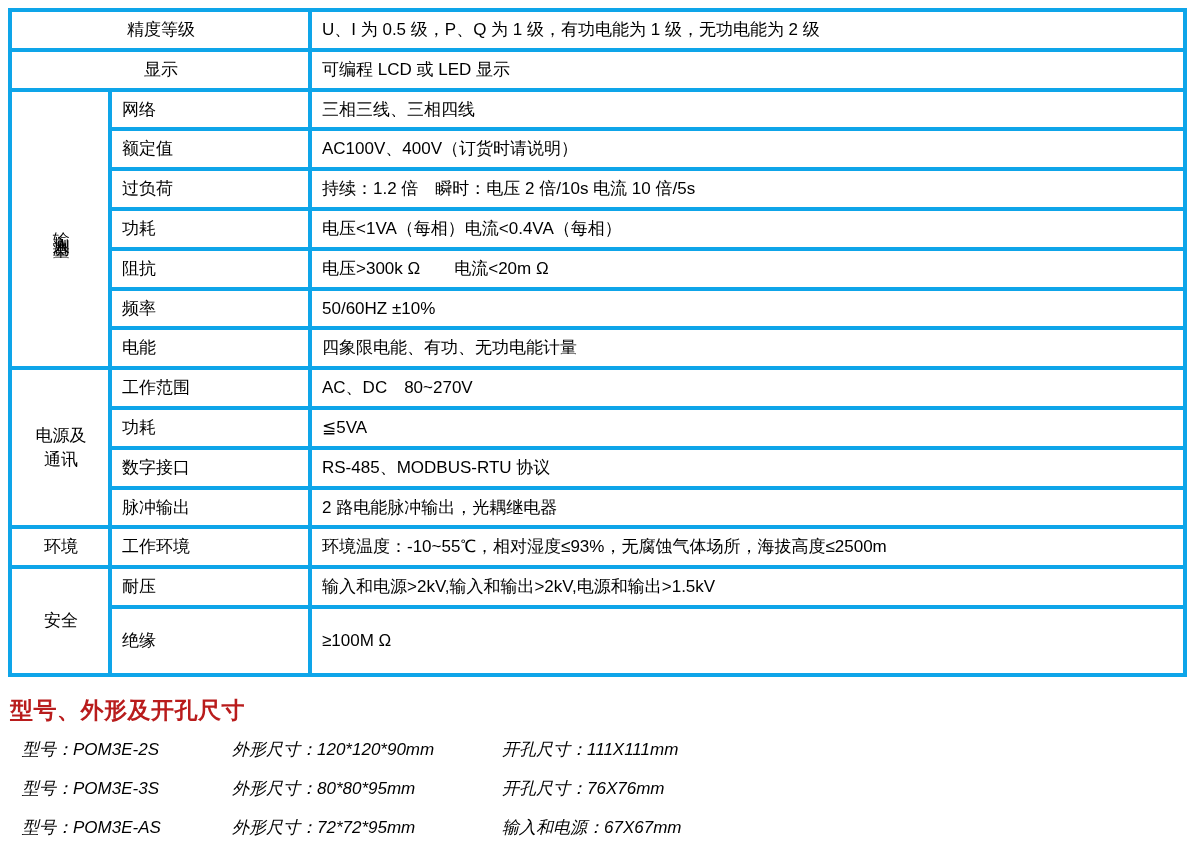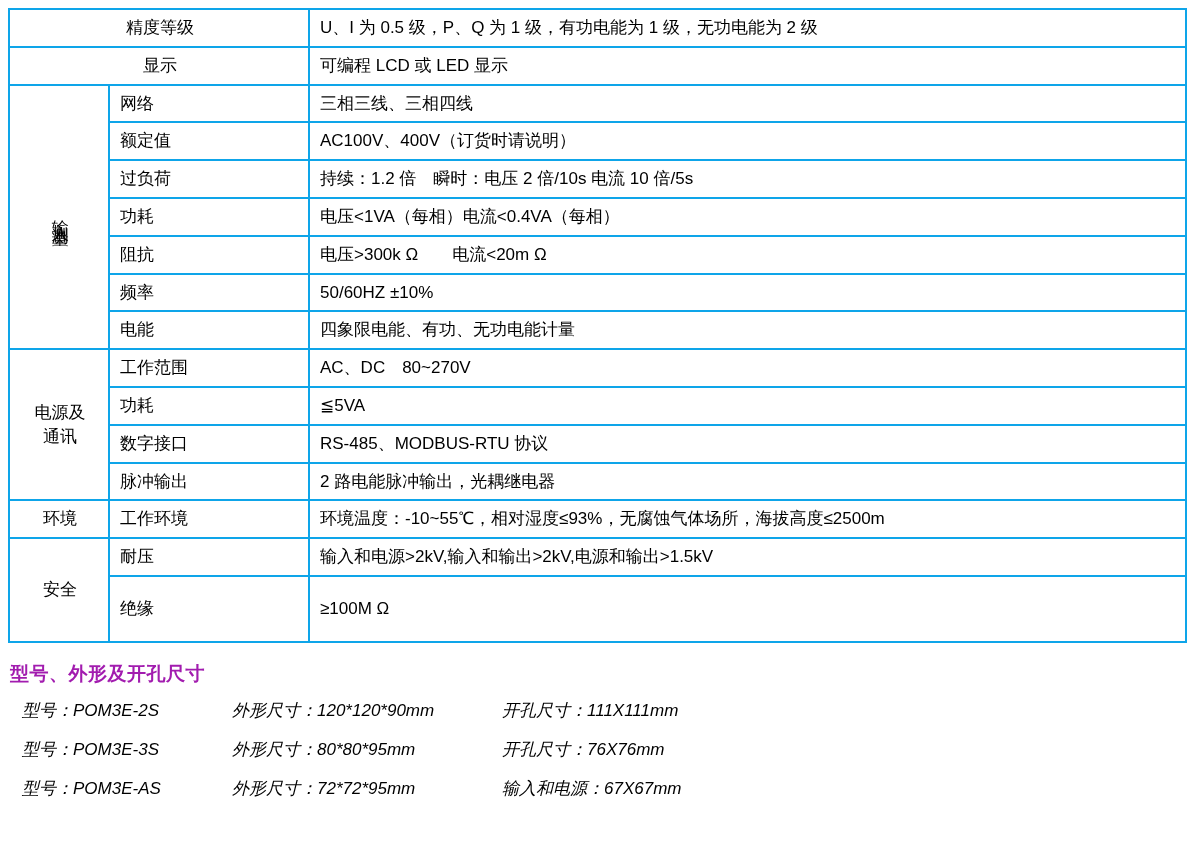--- a/index.html
+++ b/index.html
@@ -20,21 +20,21 @@
     height: 850px;
     box-sizing: border-box;
     padding: 8px 10px 0 8px;
   }
   table.spec {
     border-collapse: collapse;
     width: 1179px;
     table-layout: fixed;
   }
   table.spec td {
-    border: 2px solid #0ea5e9;
+    border: 4px solid #0ea5e9;
     font-size: 17px;
     line-height: 1.4;
     padding: 6px 8px 6px 10px;
     vertical-align: middle;
     word-break: break-word;
   }
   td.cat {
     text-align: center;
     width: 100px;
   }
@@ -56,23 +56,23 @@
     text-orientation: upright;
     letter-spacing: 4px;
     line-height: 1.25;
     font-size: 17px;
   }
   .two-line {
     line-height: 1.9;
   }
   .section-title {
     margin: 18px 0 6px 2px;
-    font-size: 19px;
+    font-size: 23px;
     font-weight: bold;
-    color: #a21caf;
+    color: #b91c1c;
     letter-spacing: 0.5px;
   }
   .model-list {
     margin: 12px;
     padding: 0 0 0 2px;
   }
   .model-row {
     display: flex;
     align-items: baseline;
     font-size: 17px;

